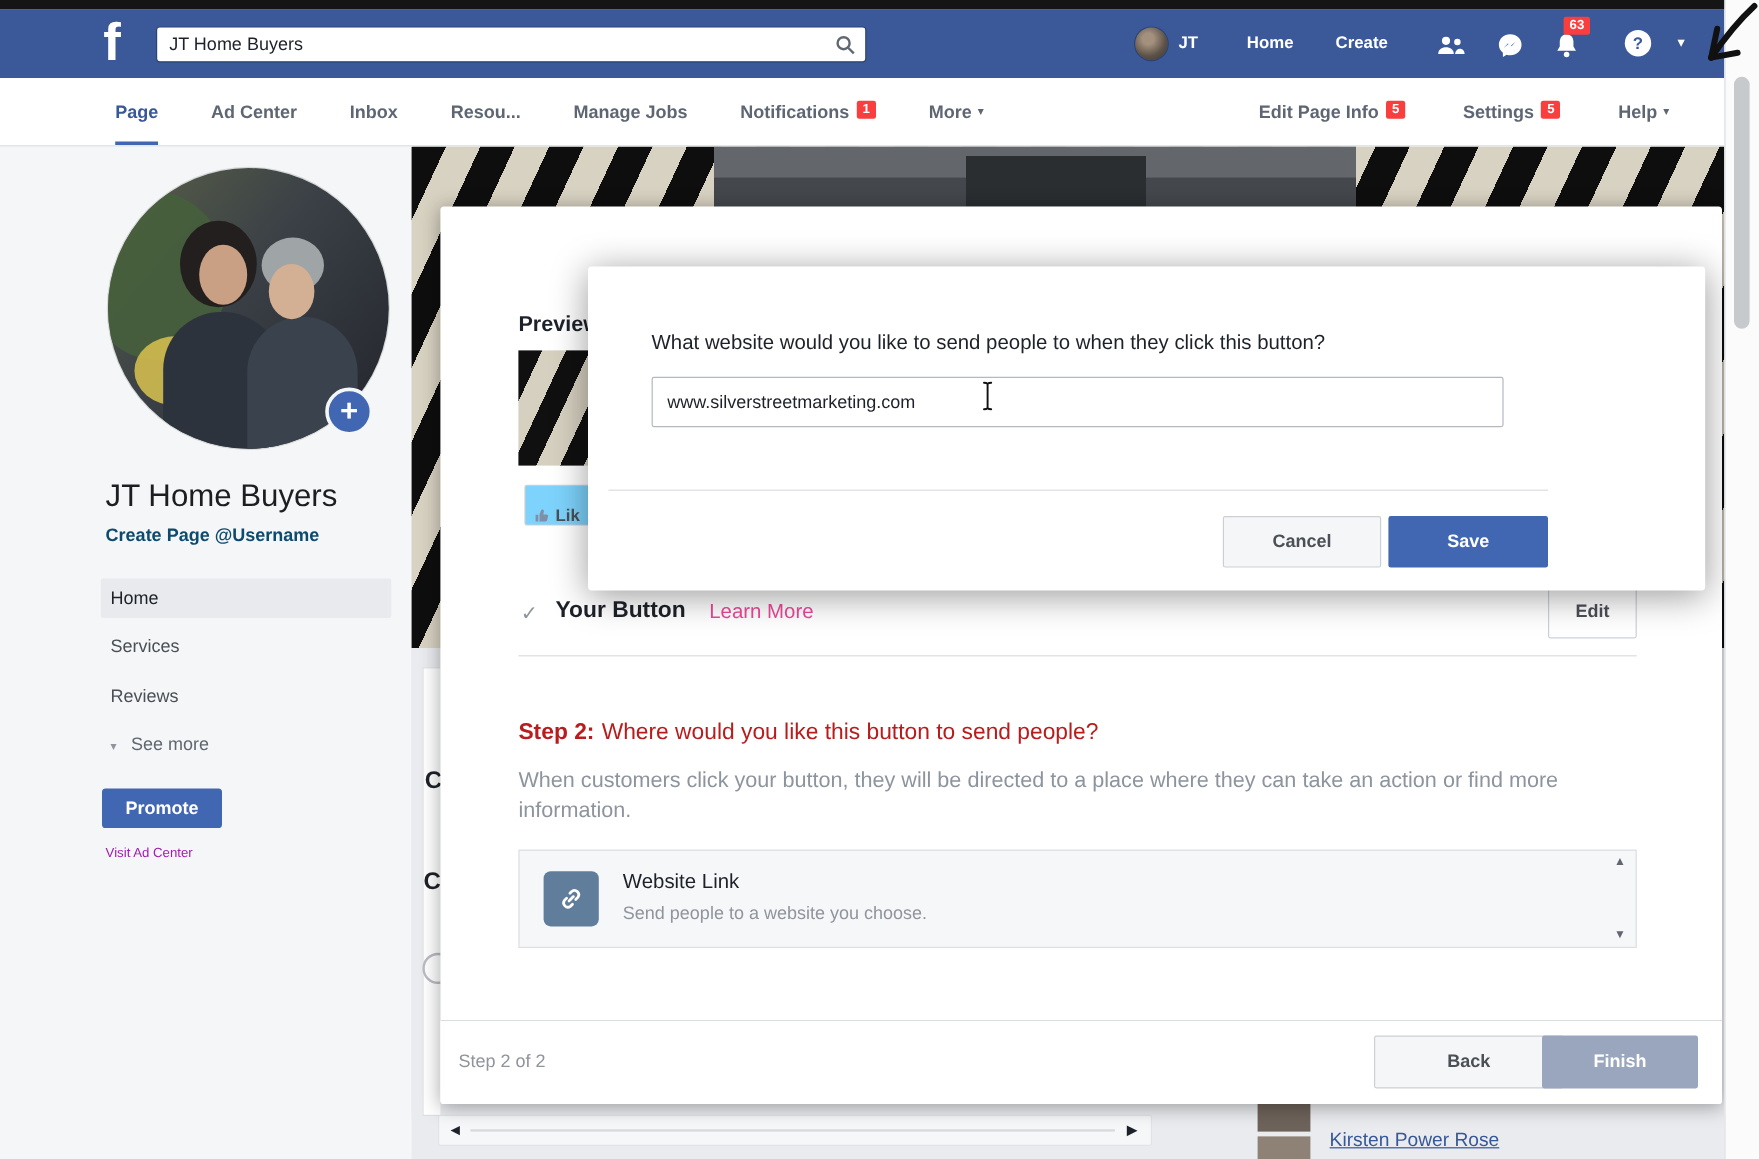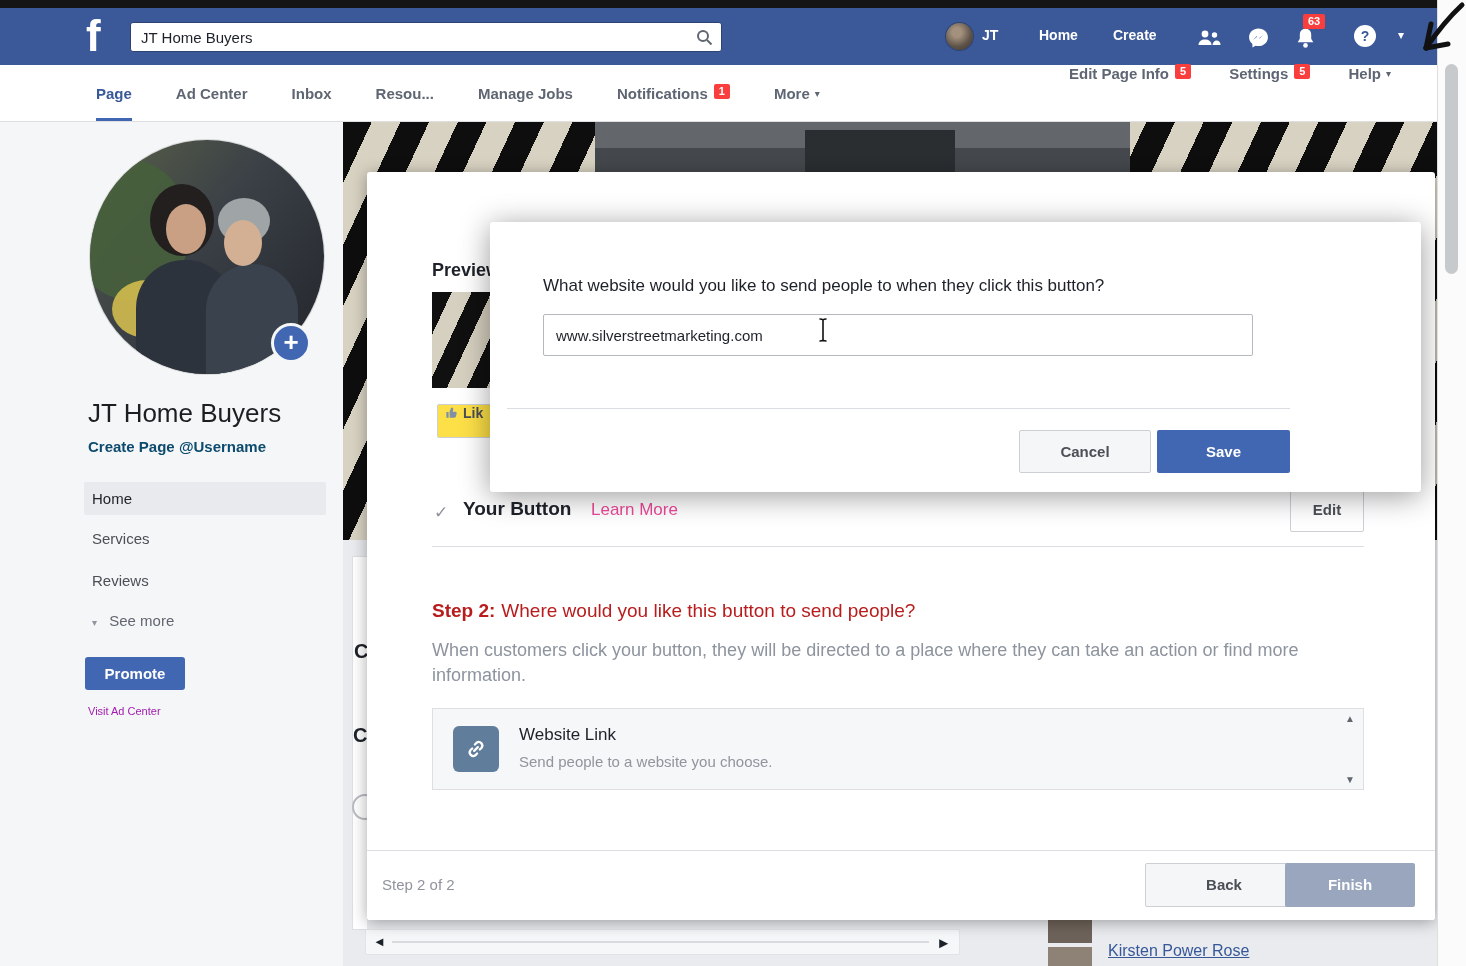--- a/index.html
+++ b/index.html
@@ -26,21 +26,21 @@
 #tb-help{left:1354px;top:17px;width:22px;height:22px;border-radius:50%;background:#fff;color:#3b5998;
   font-size:14px;font-weight:bold;text-align:center;line-height:22px}
 #tb-caret{left:1398px;top:20px;color:#fff;font-size:12px}
 .badge{background:#fa3e3e;color:#fff;font-size:11px;font-weight:bold;padding:1px 5px;border-radius:2px;line-height:13px}
 .badge.inline{display:inline-block;margin-left:6px;position:relative;top:-2px}
 
 #pagenav{left:0;top:65px;width:1437px;height:57px;background:#fff;border-bottom:1px solid #dddfe2;
   display:flex;align-items:stretch;padding-left:96px;z-index:4}
 .ptab{display:flex;align-items:center;margin-right:44px;font-size:15px;font-weight:bold;color:#5f6673;white-space:nowrap}
 .ptab.active{color:#385898;box-shadow:inset 0 -3px 0 #4267b2}
-.pn-right{margin-left:auto;display:flex;align-items:flex-start;gap:38px;padding-right:46px}
+.pn-right{margin-left:auto;display:flex;align-items:center;gap:48px;padding-right:46px}
 .pn-right .ptab{margin-right:0}
 .caret{font-size:10px;margin-left:5px;color:inherit}
 
 
 #sidebar{left:0;top:122px;width:343px;height:844px;background:#f5f6f7}
 #photo{position:absolute;left:90px;top:18px;width:234px;height:234px;border-radius:50%;overflow:hidden;
   background:linear-gradient(130deg,#5a6148 0%,#3a4046 45%,#22252b 100%);box-shadow:0 0 0 1px rgba(0,0,0,.12)}
 .ph{position:absolute;border-radius:50%}
 .ph-green{left:-20px;top:20px;width:120px;height:140px;background:#46603c;opacity:.85}
 .ph-yellow{left:22px;top:140px;width:70px;height:58px;background:#d2bb4e;opacity:.9}
@@ -85,21 +85,21 @@
   box-shadow:0 2px 16px rgba(0,0,0,.35);z-index:10}
 #modal-header{position:absolute;left:0;top:0;right:0;height:44px;border-bottom:1px solid #dddfe2}
 #modal-title{position:absolute;left:16px;top:0;line-height:44px;font-size:17px;font-weight:bold;color:#1d2129}
 #modal-close{position:absolute;right:18px;top:8px;font-size:22px;color:#90949c;line-height:26px}
 #preview-label{position:absolute;left:65px;top:88px;font-size:18px;font-weight:bold}
 #cover-frag-left{position:absolute;left:65px;top:120px;width:64px;height:96px;
   background:repeating-linear-gradient(115deg,#101010 0 18px,#d6d0c0 18px 36px)}
 #cover-frag-right{position:absolute;left:929px;top:120px;width:68px;height:96px;
   background:linear-gradient(100deg,#4a4e52,#303336)}
 #like-frag{position:absolute;left:70px;top:232px;width:57px;height:34px;border:1px solid #ccd0d5;border-radius:2px;
-  background:#fde047;display:flex;align-items:flex-start;padding-left:6px;gap:4px;font-weight:bold;font-size:14px;color:#4b4f56;overflow:hidden}
+  background:#7dd3fc;display:flex;align-items:flex-end;padding-left:6px;gap:4px;font-weight:bold;font-size:14px;color:#4b4f56;overflow:hidden}
 #more-btn{position:absolute;left:929px;top:232px;width:68px;height:35px;background:#4267b2;border-radius:2px;
   color:#fff;font-weight:bold;font-size:15px;text-align:center;line-height:35px}
 #yb-check{position:absolute;left:67px;top:330px;color:#90949c;font-size:17px}
 #yb-title{position:absolute;left:96px;top:326px;font-size:19px;font-weight:bold;color:#1d2129}
 #yb-learn{position:absolute;left:224px;top:328px;font-size:17px;color:#ec4899}
 #edit-btn{position:absolute;left:923px;top:316px;width:74px;height:44px;background:#fff;border:1px solid #ccd0d5;
   border-radius:2px;font-weight:bold;font-size:15px;color:#4b4f56;text-align:center;line-height:42px}
 #modal-div1{position:absolute;left:65px;top:374px;width:932px;height:1px;background:#dadde1}
 #step-head{position:absolute;left:65px;top:428px;font-size:19px;color:#b91c1c}
 #step-head .step-label{font-weight:bold}

